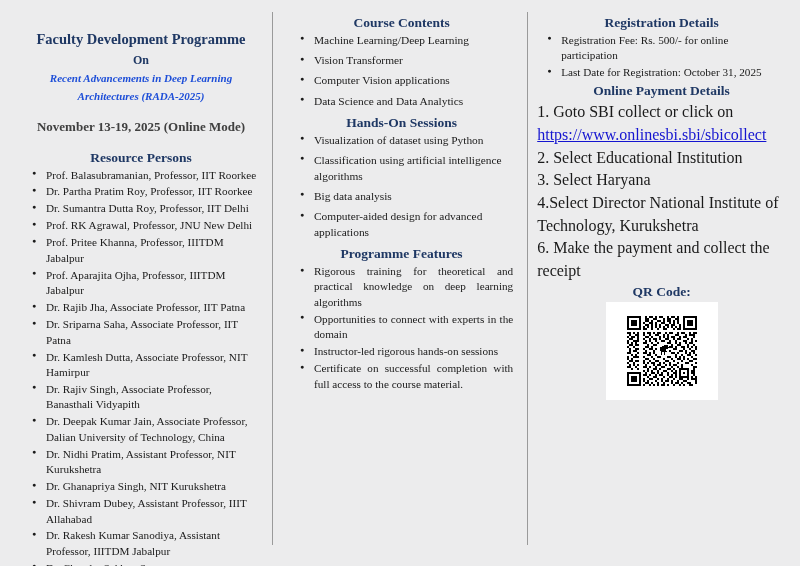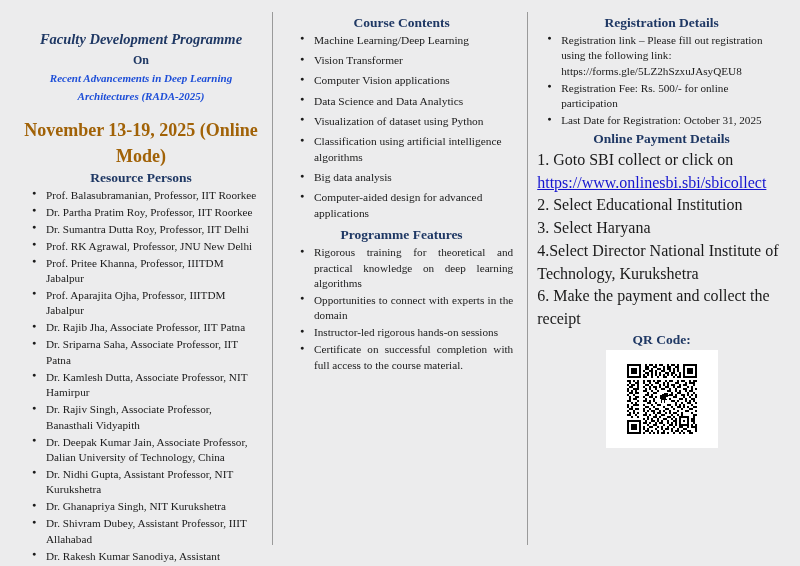--- a/index.html
+++ b/index.html
@@ -48,46 +48,45 @@
   .divider.d1 { left: 272px; }
   .divider.d2 { left: 527px; }
 
   .title-main {
     text-align: center;
     color: #1f3864;
     font-weight: bold;
     font-size: 14.5px;
     line-height: 1.35;
     margin: 16px 0 0 0;
-    font-style: italic;
   }
   .title-on {
     text-align: center;
     color: #1f3864;
     font-weight: bold;
     font-size: 12px;
     line-height: 1.5;
     margin: 1px 0 0 0;
   }
   .title-red {
     text-align: center;
     color: #1d4ed8;
     font-weight: bold;
     font-size: 11px;
     line-height: 1.45;
     margin: 2px 0 0 0;
     font-style: italic;
   }
   .title-date {
     text-align: center;
-    color: #a16207;
+    color: #404040;
     font-weight: bold;
-    font-size: 18px;
+    font-size: 13px;
     line-height: 1.4;
-    margin: 14px 0 0 0;
+    margin: 14px 0 12px 0;
   }
 
   h2.section {
     text-align: center;
     color: #1f3864;
     font-weight: bold;
     font-size: 13.5px;
     margin: 0;
     padding: 0;
     line-height: 1.4;
@@ -177,62 +176,58 @@
       <li>Dr. Partha Pratim Roy, Professor, IIT Roorkee</li>
       <li>Dr. Sumantra Dutta Roy, Professor, IIT Delhi</li>
       <li>Prof. RK Agrawal, Professor, JNU New Delhi</li>
       <li>Prof. Pritee Khanna, Professor, IIITDM Jabalpur</li>
       <li>Prof. Aparajita Ojha, Professor, IIITDM Jabalpur</li>
       <li>Dr. Rajib Jha, Associate Professor, IIT Patna</li>
       <li>Dr. Sriparna Saha, Associate Professor, IIT Patna</li>
       <li>Dr. Kamlesh Dutta, Associate Professor, NIT Hamirpur</li>
       <li>Dr. Rajiv Singh, Associate Professor, Banasthali Vidyapith</li>
       <li>Dr. Deepak Kumar Jain, Associate Professor, Dalian University of Technology, China</li>
-      <li>Dr. Nidhi Gupta, Assistant Professor, NIT Kurukshetra</li>
+      <li>Dr. Nidhi Pratim, Assistant Professor, NIT Kurukshetra</li>
       <li>Dr. Ghanapriya Singh, NIT Kurukshetra</li>
       <li>Dr. Shivram Dubey, Assistant Professor, IIIT Allahabad</li>
       <li>Dr. Rakesh Kumar Sanodiya, Assistant Professor, IIITDM Jabalpur</li>
       <li>Dr. Chandra Sekhar, Samsung</li>
 
     </ul>
   </div>
 
   <div class="col col-mid">
     <h2 class="section sec-course">Course Contents</h2>
     <ul class="bullets course">
       <li>Machine Learning/Deep Learning</li>
       <li>Vision Transformer</li>
       <li> Computer Vision applications</li>
       <li>Data Science and Data Analytics</li>
     </ul>
 
+    <h2 class="section sec-hands">Hands-On Sessions</h2>
     <ul class="bullets hands">
       <li>Visualization of dataset using Python</li>
       <li>Classification using artificial intelligence algorithms</li>
       <li>Big data analysis</li>
       <li>Computer-aided design for advanced applications</li>
     </ul>
 
     <h2 class="section sec-features">Programme Features</h2>
     <ul class="bullets features">
       <li>Rigorous training for theoretical and practical knowledge on deep learning algorithms</li>
       <li>Opportunities to connect with experts in the domain</li>
       <li>Instructor-led rigorous hands-on sessions</li>
       <li>Certificate on successful completion with full access to the course material.</li>
     </ul>
   </div>
 
   <div class="col col-right">
     <h2 class="section sec-reg">Registration Details</h2>
     <ul class="bullets reg">
-      <li>
-        <span>Registration link – Please fill out registration using the following link:</span>
-        <br>
-        <span>https://forms.gle/5LZ2hSzxuJAsyQEU8</span>
-      </li>
       <li>Registration Fee: Rs. 500/- for online participation</li>
       <li>Last Date for Registration: October 31, 2025</li>
     </ul>
 
     <h2 class="section sec-pay">Online Payment Details</h2>
     <ol class="pay-list">
       <li>1. Goto SBI collect or click on</li>
       <li class="pay-link">https://www.onlinesbi.sbi/sbicollect</li>
       <li>2. Select Educational Institution</li>
       <li>3. Select Haryana</li>

